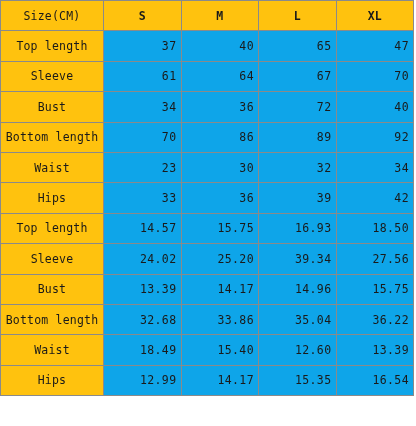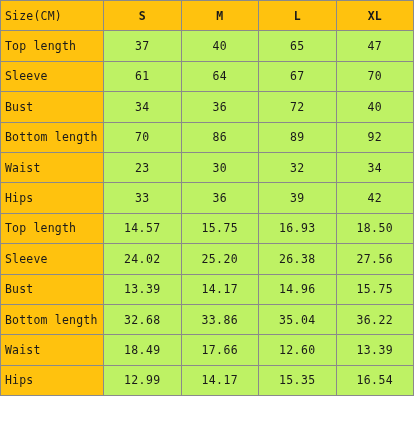--- a/index.html
+++ b/index.html
@@ -24,32 +24,32 @@
     height: 30.4px;
     box-sizing: border-box;
     font-size: 11.5px;
     color: #1a1a1a;
     padding: 0 4px;
     white-space: nowrap;
     overflow: hidden;
   }
   td.label-cell {
     background: #FFC20E;
-    text-align: left;
+    text-align: center;
     width: 103px;
     letter-spacing: 0.2px;
   }
   td.head-cell {
     background: #FFC20E;
     text-align: center;
     font-weight: bold;
   }
   td.val-cell {
-    background: #bef264;
-    text-align: center;
+    background: #0ea5e9;
+    text-align: right;
     letter-spacing: 0.4px;
   }
   col.c-s, col.c-m, col.c-l, col.c-xl { width: 77.5px; }
 </style>
 </head>
 <body>
 
 <table id="size-chart">
   <colgroup>
     <col class="c-label">
@@ -116,41 +116,41 @@
       <td class="label-cell">Top length</td>
       <td class="val-cell">14.57</td>
       <td class="val-cell">15.75</td>
       <td class="val-cell">16.93</td>
       <td class="val-cell">18.50</td>
     </tr>
     <tr>
       <td class="label-cell">Sleeve</td>
       <td class="val-cell">24.02</td>
       <td class="val-cell">25.20</td>
-      <td class="val-cell">26.38</td>
+      <td class="val-cell">39.34</td>
       <td class="val-cell">27.56</td>
     </tr>
     <tr>
       <td class="label-cell">Bust</td>
       <td class="val-cell">13.39</td>
       <td class="val-cell">14.17</td>
       <td class="val-cell">14.96</td>
       <td class="val-cell">15.75</td>
     </tr>
     <tr>
       <td class="label-cell">Bottom length</td>
       <td class="val-cell">32.68</td>
       <td class="val-cell">33.86</td>
       <td class="val-cell">35.04</td>
       <td class="val-cell">36.22</td>
     </tr>
     <tr>
       <td class="label-cell">Waist</td>
       <td class="val-cell">18.49</td>
-      <td class="val-cell">17.66</td>
+      <td class="val-cell">15.40</td>
       <td class="val-cell">12.60</td>
       <td class="val-cell">13.39</td>
     </tr>
     <tr>
       <td class="label-cell">Hips</td>
       <td class="val-cell">12.99</td>
       <td class="val-cell">14.17</td>
       <td class="val-cell">15.35</td>
       <td class="val-cell">16.54</td>
     </tr>

